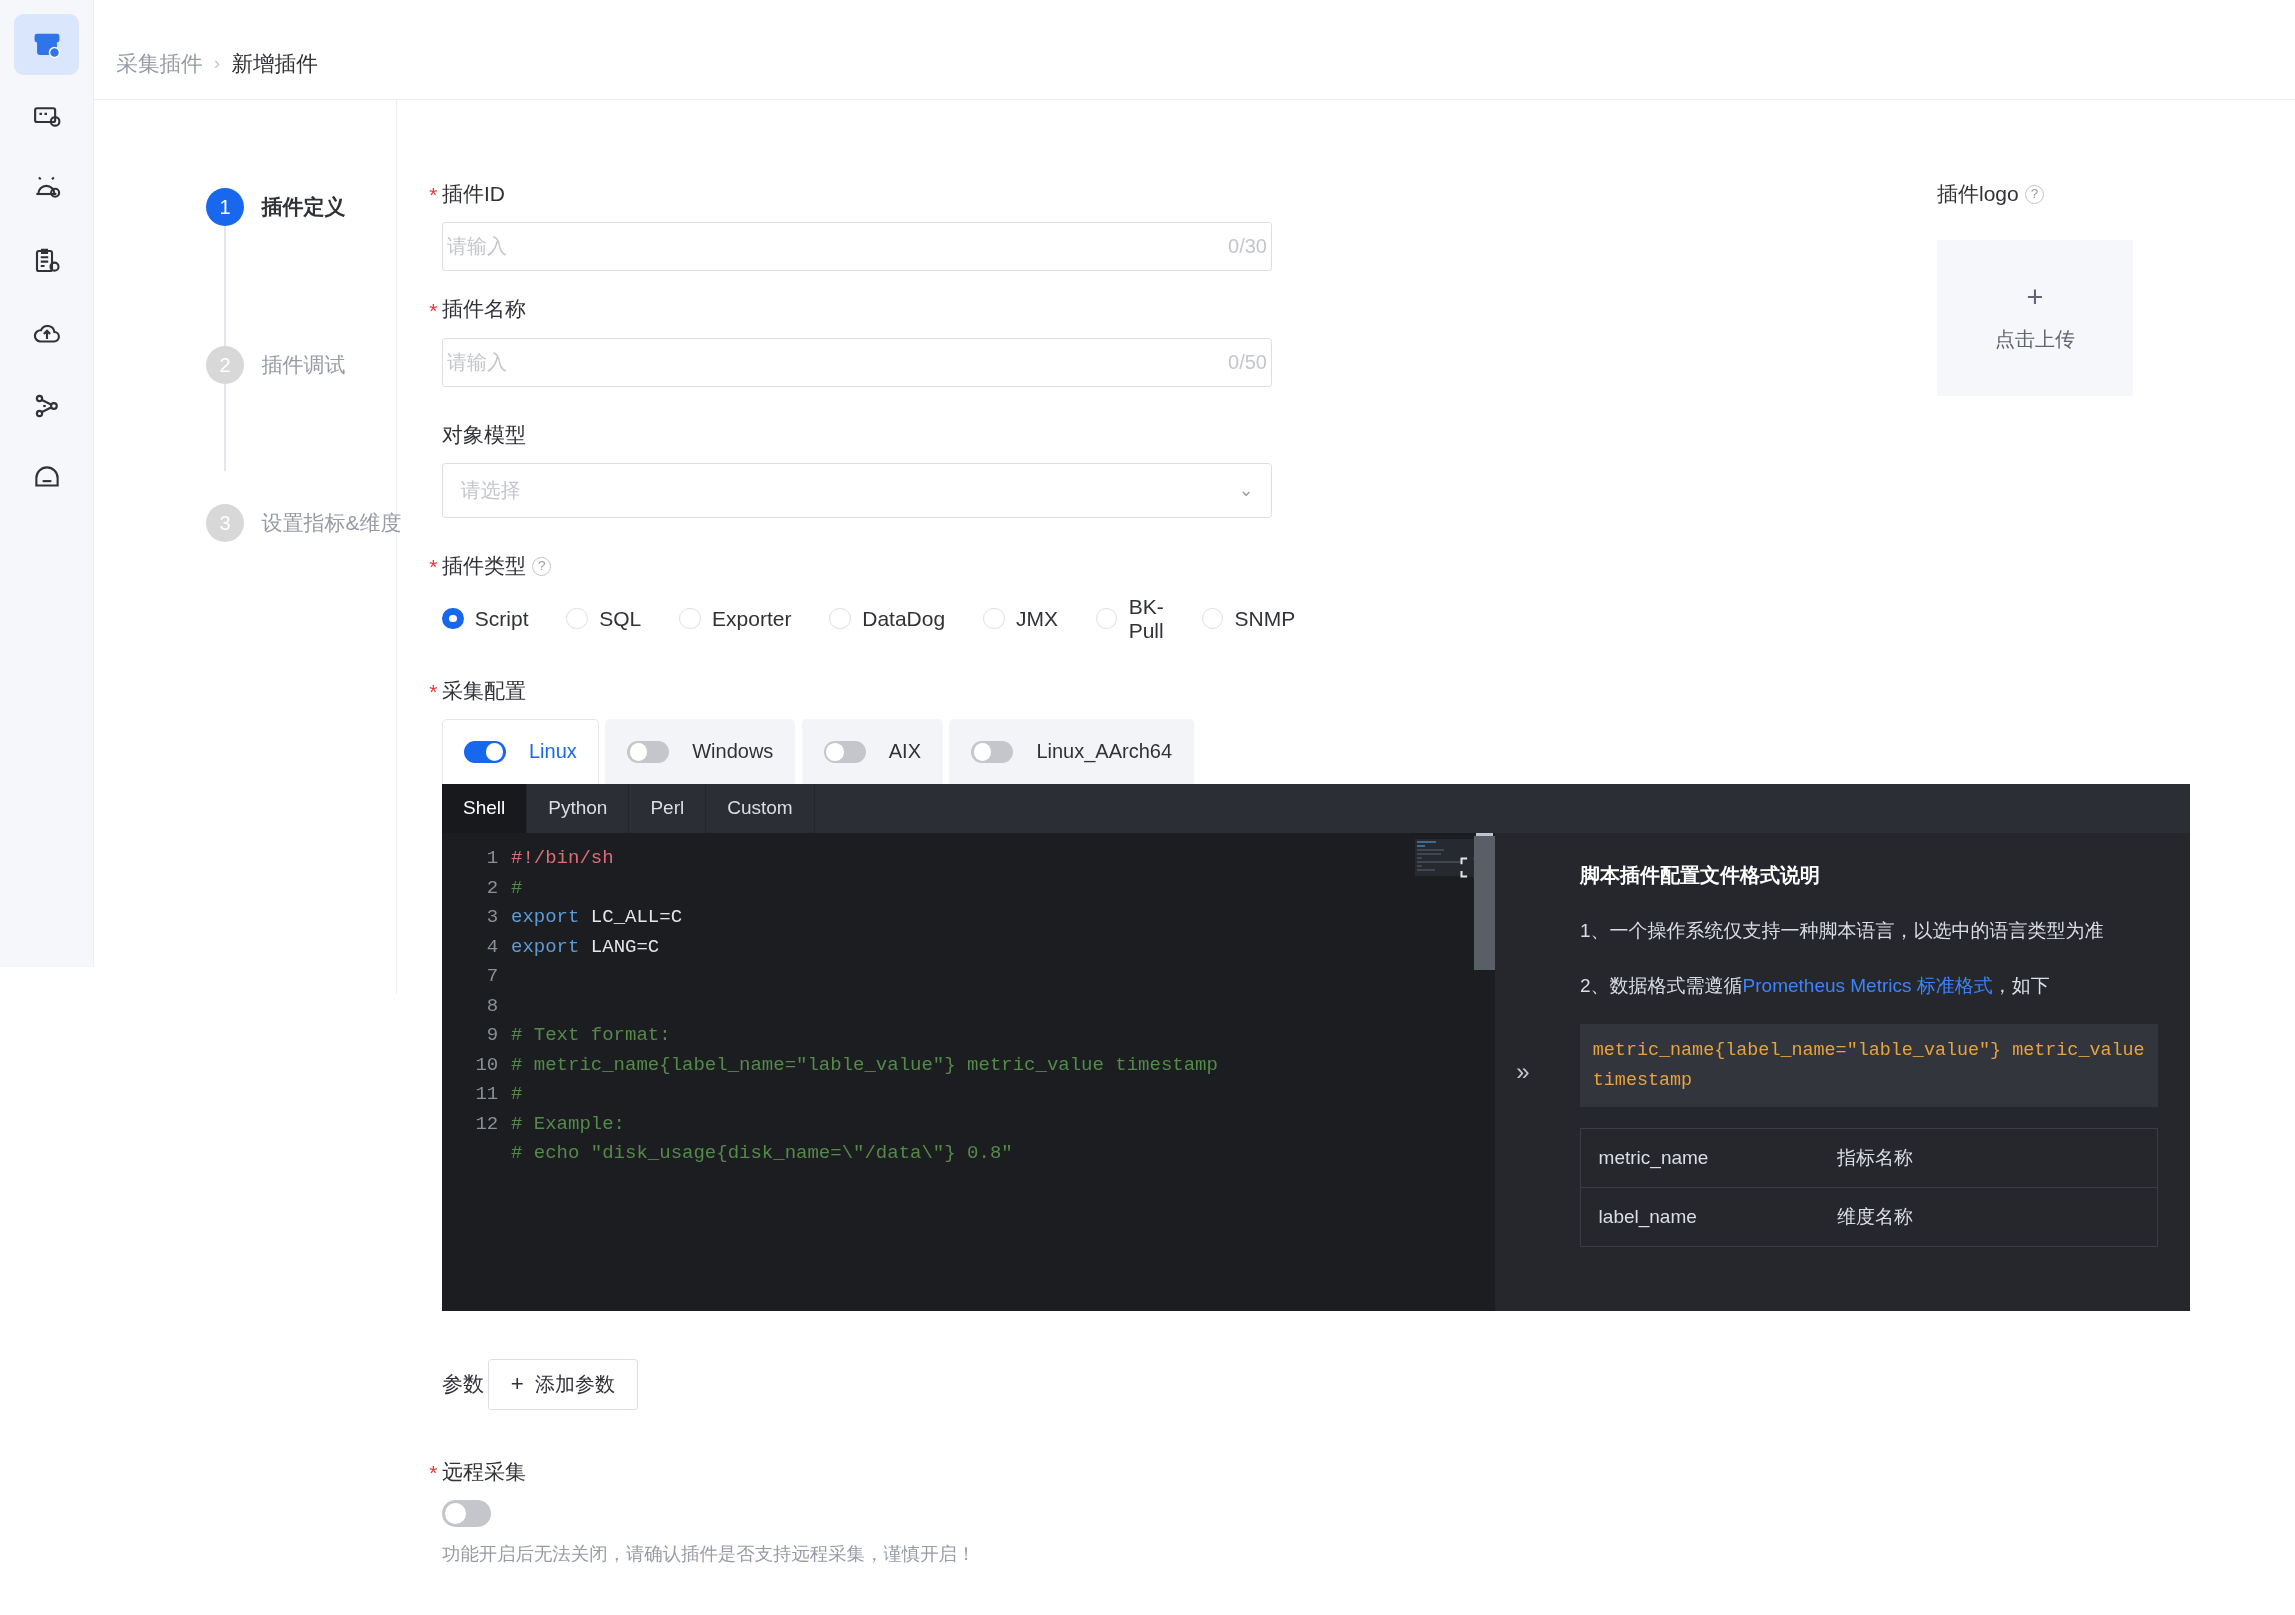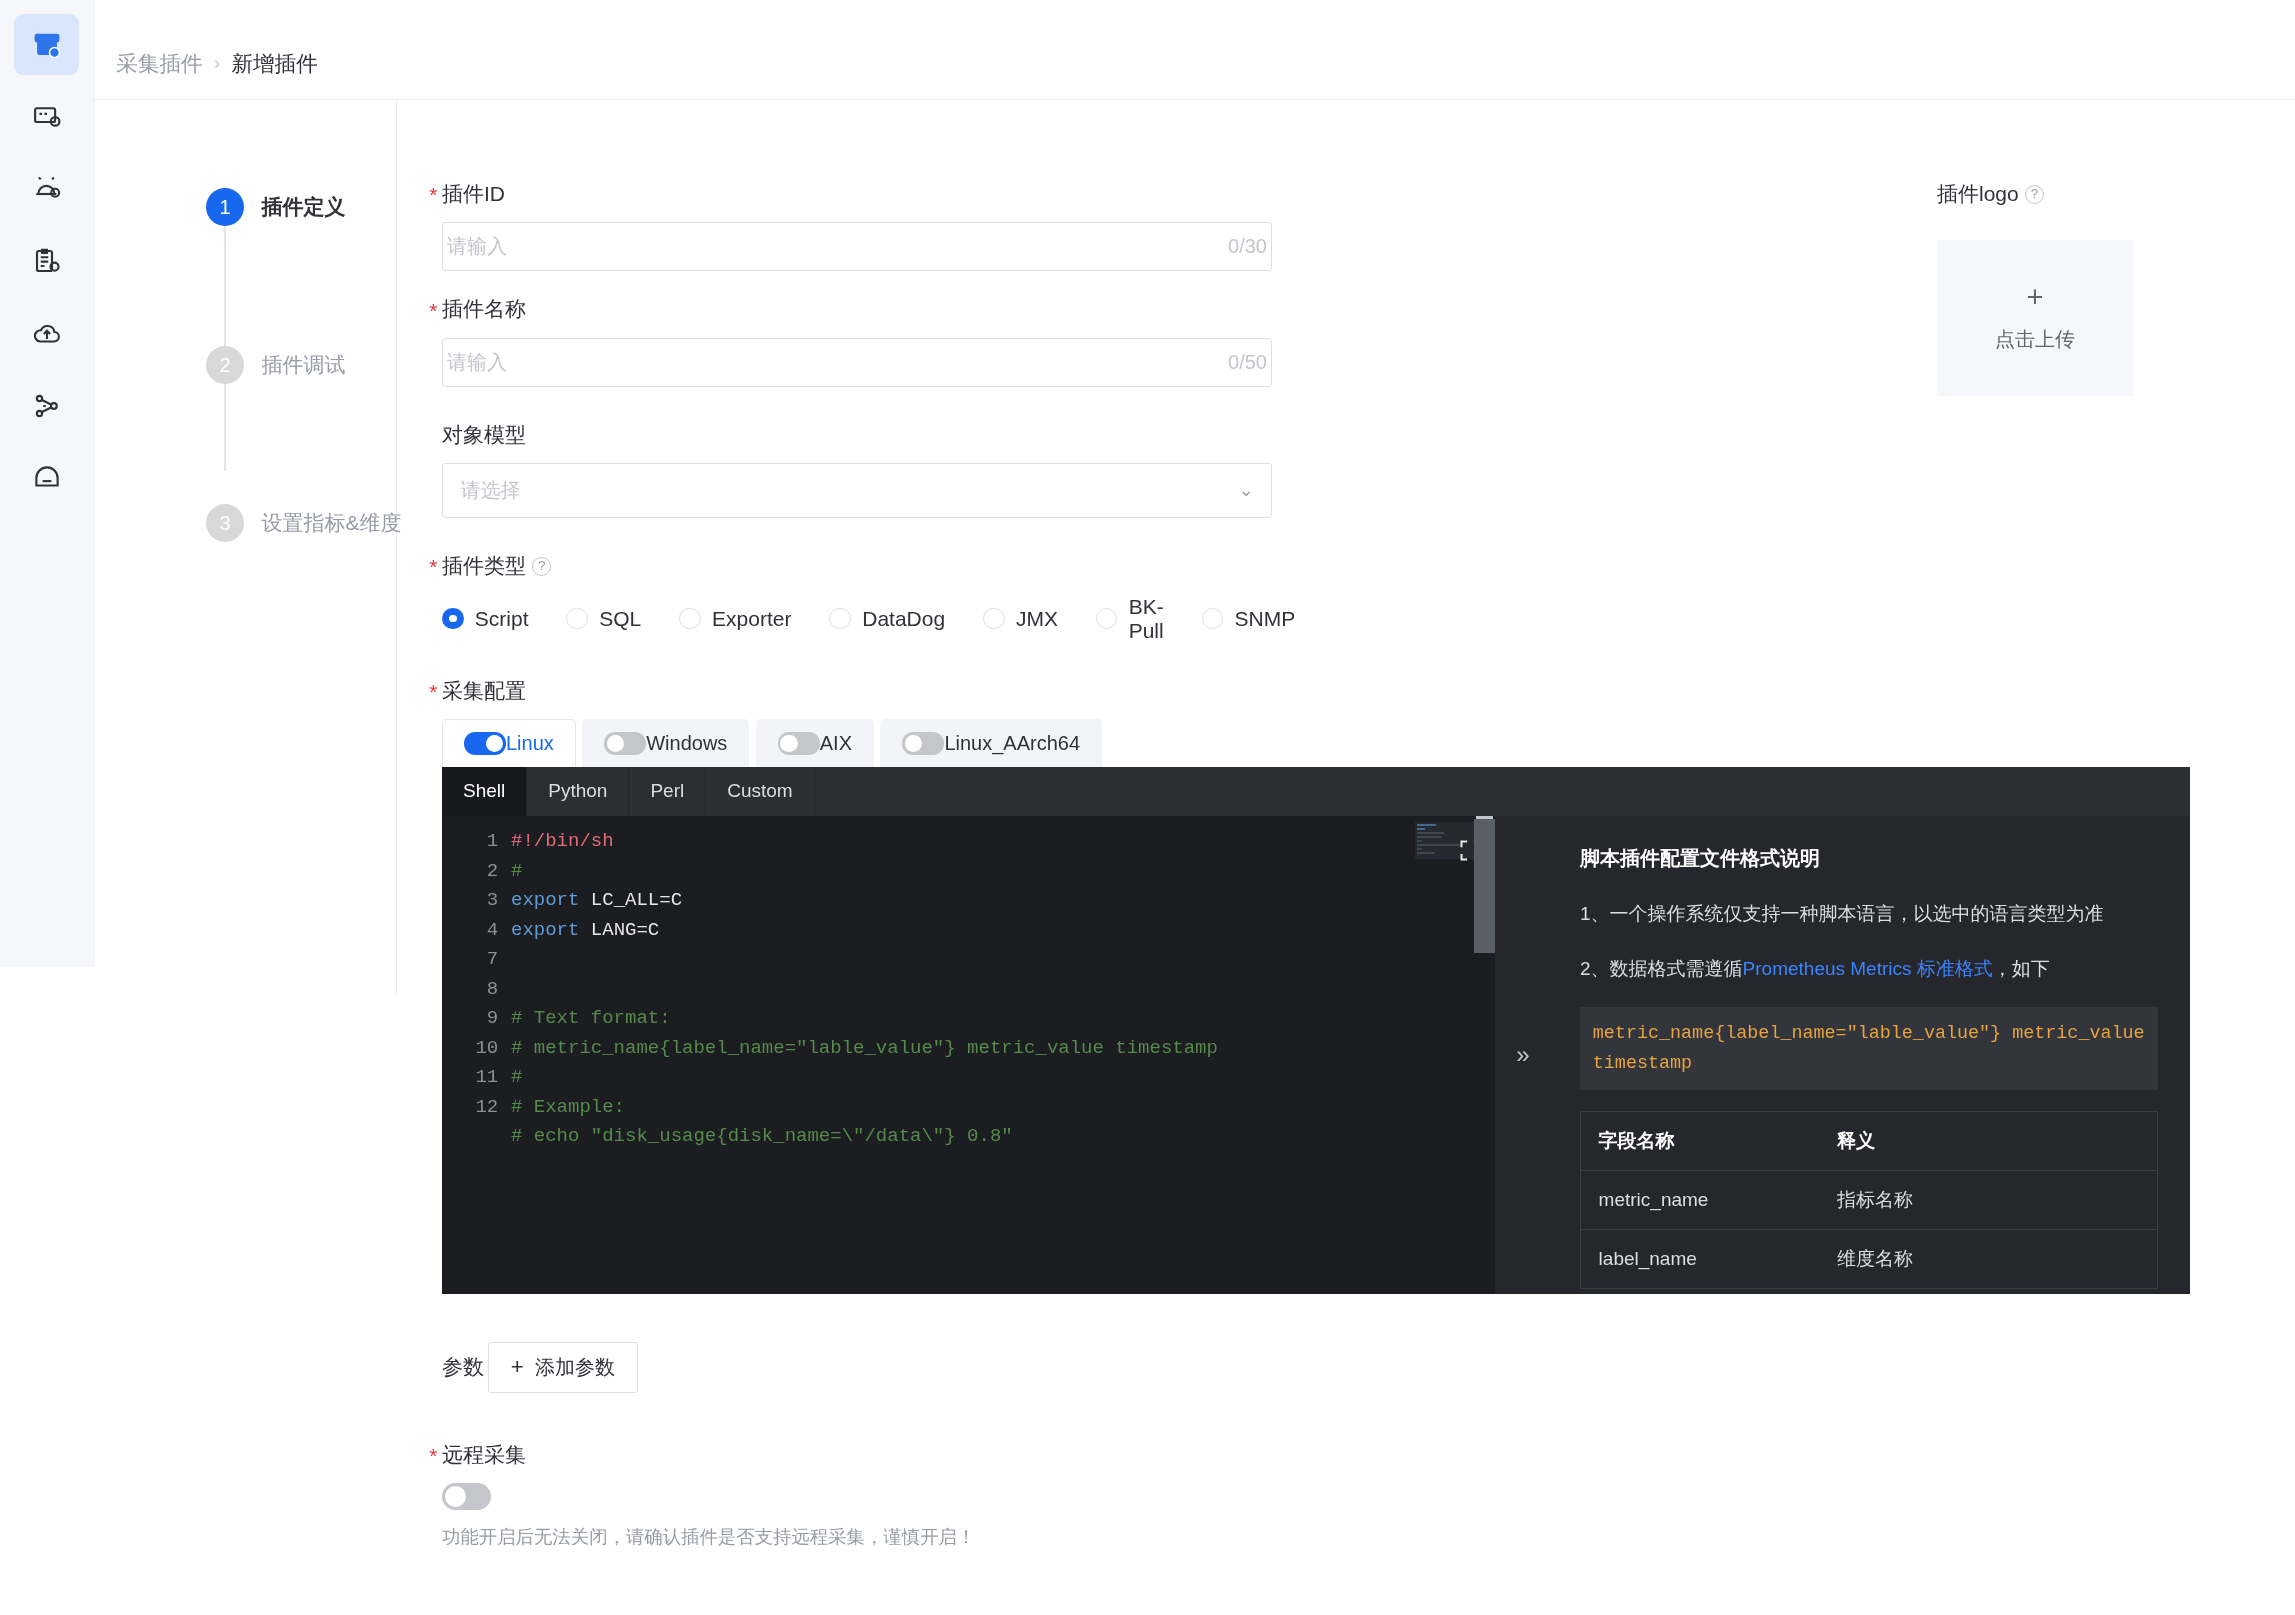--- a/index.html
+++ b/index.html
@@ -111,22 +111,22 @@
   .rdot {
     width: 21.6px; height: 21.6px; border-radius: 50%;
     border: 1.6px solid #dcdee5; background: #fff; flex: 0 0 21.6px;
   }
   .rdot.on { border: 7.2px solid #1768ef; background: #fff; }
   .rlabel { font-size: 21px; color: #313238; }
 
   
   .ostabs { display: flex; align-items: flex-end; gap: 6.4px; }
   .ostab {
-    height: 48px; border-radius: 4.8px 4.8px 0 0;
-    background: #f2f4f8; display: flex; align-items: center; gap: 0;
+    height: 65px; border-radius: 4.8px 4.8px 0 0;
+    background: #f2f4f8; display: flex; align-items: center; gap: 23px;
     padding: 12px 21px; border: 0.8px solid transparent; border-bottom: none;
   }
   .ostab.active { background: #fff; border-color: #e4e7ed; }
   .sw { width: 42px; height: 22.3px; border-radius: 11.2px; background: #c4c6cc; position: relative; flex: 0 0 42px; }
   .sw::after { content: ""; position: absolute; top: 2.4px; left: 2.4px; width: 17.6px; height: 17.6px; border-radius: 50%; background: #fff; }
   .sw.on { background: #1768ef; }
   .sw.on::after { left: 21.6px; }
   .ostab-label { font-size: 20px; color: #313238; }
   .ostab.active .ostab-label { color: #1768ef; }
 
@@ -464,24 +464,20 @@
 
             <div class="docpane">
               <div class="doc-title">脚本插件配置文件格式说明</div>
               <div class="doc-p">1、一个操作系统仅支持一种脚本语言，以选中的语言类型为准</div>
               <div class="doc-p">
                 <span>2、数据格式需遵循</span><span class="doc-link">Prometheus Metrics 标准格式</span><span>，如下</span>
               </div>
               <div class="doc-code">metric_name{label_name="lable_value"} metric_value timestamp</div>
               <table class="doc-table">
                 <tbody>
-                    <tr class="head">
-                  <td>字段名称</td>
-                  <td>释义</td>
-                </tr>
                 <tr>
                   <td>metric_name</td>
                   <td>指标名称</td>
                 </tr>
                 <tr>
                   <td>label_name</td>
                   <td>维度名称</td>
                 </tr>
               </tbody>
                 </table>

